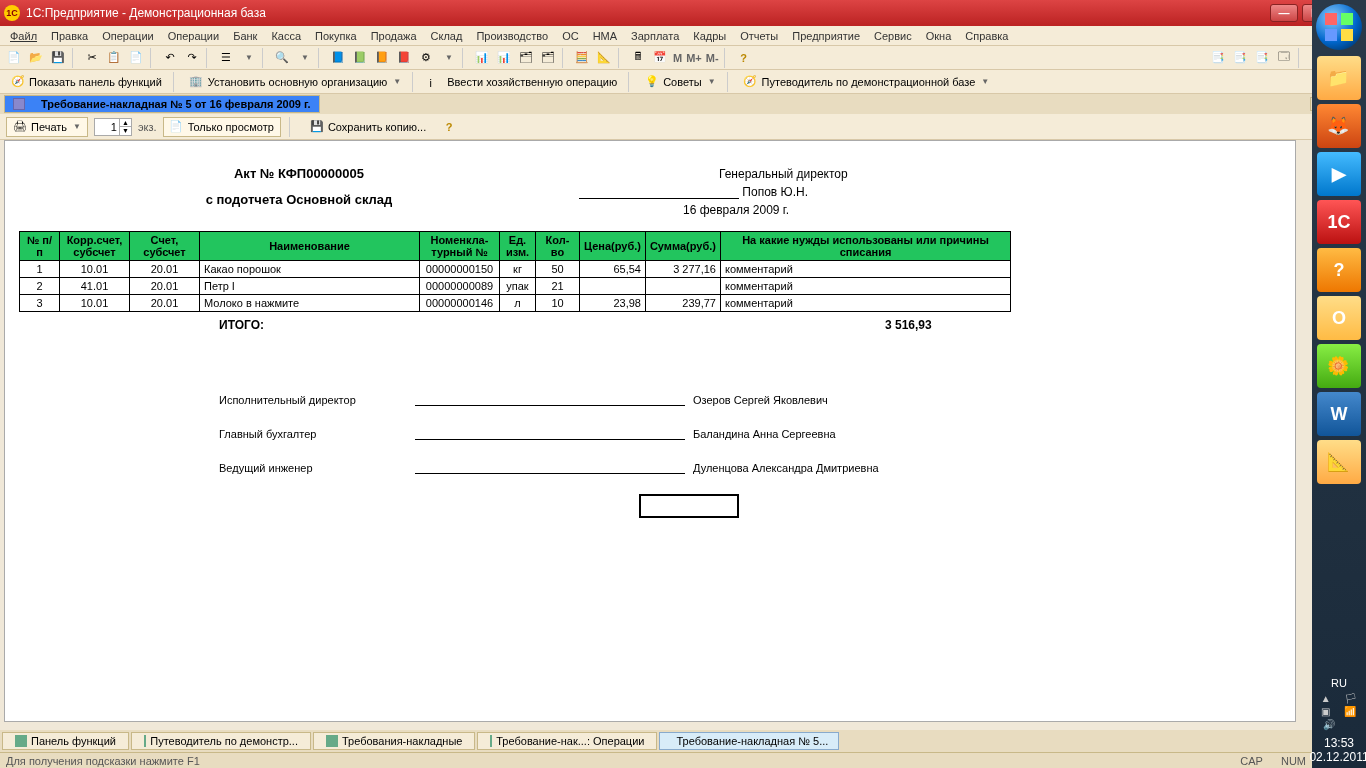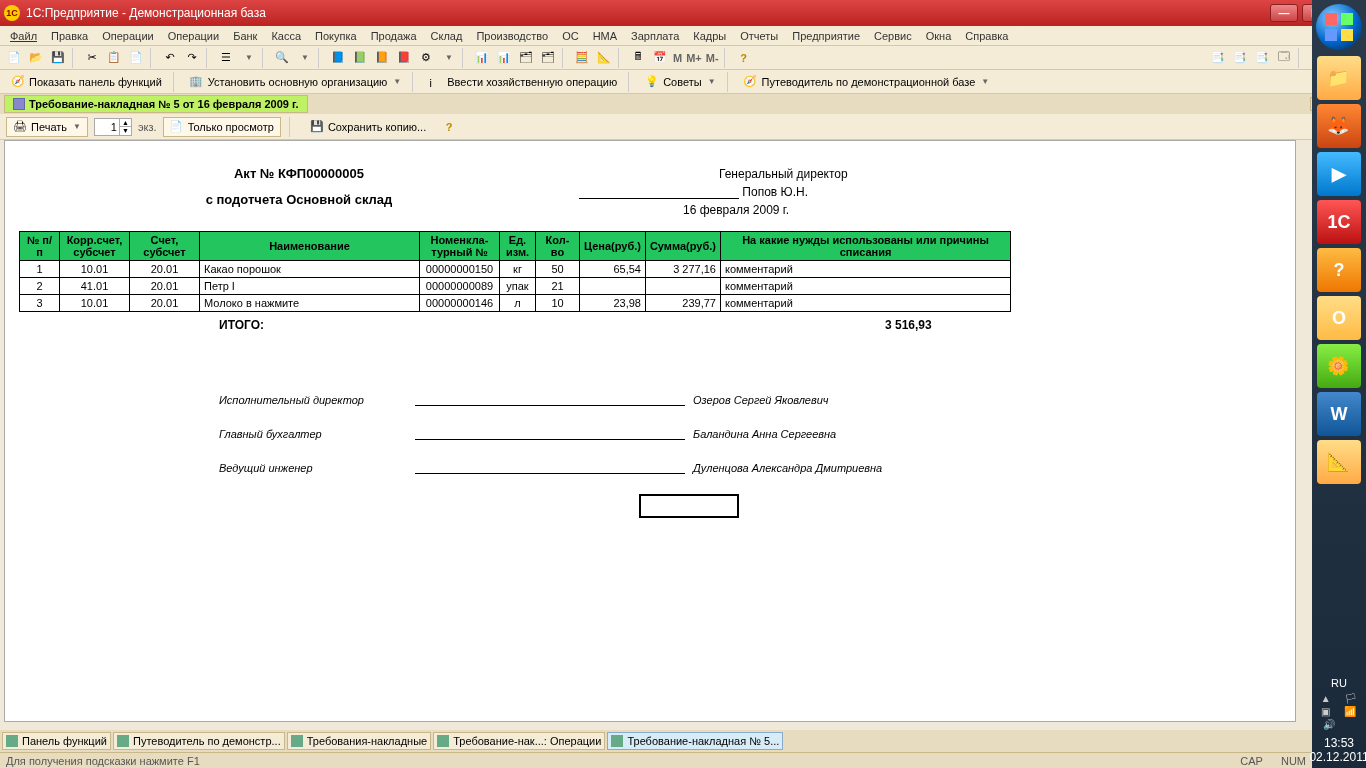--- a/index.html
+++ b/index.html
@@ -20,21 +20,21 @@
 
 
 .toolbar { height: 24px; background: #f5ecd8; display: flex; align-items: center; padding: 0 4px; gap: 2px; border-bottom:1px solid #d8c8a8;}
 .tbtn { width: 20px; height: 20px; background: #f5ecd8; border: 1px solid transparent; display:flex;align-items:center;justify-content:center; cursor:pointer; font-size:11px;}
 .tsep { width: 6px; height: 20px; border-left:1px solid #ccc; margin:0 2px;}
 .tbtn-text { height: 20px; padding: 0 6px; display:flex;align-items:center; gap:4px; cursor:pointer; border:1px solid transparent;}
 .tdrop { font-size:8px; color:#666; margin-left:2px;}
 
 
 .doctab-bar { height: 20px; background: #e8dcc0; display:flex; align-items:center; padding:0 4px;}
-.doctab { background:#bef264; padding:2px 8px; border:1px solid #c8b888; font-weight:bold; display:flex; align-items:center; gap:4px;}
+.doctab { background:#3b82f6; padding:2px 8px; border:1px solid #c8b888; font-weight:bold; display:flex; align-items:center; gap:16px;}
 .doctab-icon { width:12px;height:12px;background:#88c;border:1px solid #66a;}
 .doctab-controls { margin-left:auto; display:flex; gap:2px;}
 .doctab-controls .dbtn { width:16px;height:14px;background:#e8dcc0;border:1px solid #c8b888;display:flex;align-items:center;justify-content:center;font-size:9px;cursor:pointer;}
 
 
 .print-toolbar { height:26px; background:#f5ecd8; display:flex; align-items:center; padding:0 6px; gap:6px; border-bottom:1px solid #d8c8a8;}
 .print-toolbar .pbtn { height:20px; padding:0 6px;display:flex;align-items:center;gap:4px;border:1px solid #c8b888;background:#fff8e8;cursor:pointer;}
 .print-toolbar .spin { width:38px;height:18px;border:1px solid #aaa;background:#fff;display:flex;align-items:center;}
 .print-toolbar .spin input { width:24px;border:none;text-align:right;font-size:11px;padding-right:2px;}
 .print-toolbar .spin .arrows { width:12px;display:flex;flex-direction:column;}
@@ -55,31 +55,31 @@
 table.data { border-collapse:collapse; width:100%; margin-top:10px; font-size:11px;}
 table.data th, table.data td { border:1px solid #000; padding:2px 4px; }
 table.data th { font-weight:bold; text-align:center; background:#22c55e;}
 table.data td { background:#fff; }
 .c { text-align:center;} .r { text-align:right;} .l { text-align:left;}
 
 .total-row { display:flex; font-weight:bold; font-size:12px; margin-top:6px;}
 .total-row .lab { margin-left:200px; width:300px;}
 .total-row .val { margin-left:366px;}
 
-.sigs { margin-top:60px; margin-left:200px; font-size:11px;font-style:italic;}
+.sigs { margin-top:60px; margin-left:200px; font-size:11px;}
 .sigs .srow { display:flex; align-items:flex-end; margin-bottom:20px;}
 .sigs .srow .role { width:196px;}
 .sigs .srow .line { width:270px; border-bottom:1px solid #000; height:14px;}
 .sigs .srow .name { margin-left:8px;}
 
 .stamp-box { margin-left:620px; margin-top:20px; width:100px; height:24px; border:2px solid #000;}
 
 
 .bottom-tabs { position:absolute; left:0; right:54px; bottom:16px; height:22px; background:#e8dcc0; display:flex; align-items:center; padding:0 2px; gap:2px;}
-.bottom-tabs .tab { height:18px; padding:0 3px; display:flex; align-items:center; gap:4px; border:1px solid #c8b888; background:#f5ecd8; font-size:11px; cursor:pointer; max-width:180px; overflow:hidden; white-space:nowrap;}
+.bottom-tabs .tab { height:18px; padding:0 12px; display:flex; align-items:center; gap:4px; border:1px solid #c8b888; background:#f5ecd8; font-size:11px; cursor:pointer; max-width:180px; overflow:hidden; white-space:nowrap;}
 .bottom-tabs .tab.active { background:#d8ecf8; border-color:#88aacc;}
 .bottom-tabs .tabico { width:12px;height:12px;background:#6a8;}
 
 
 .statusbar { position:absolute; left:0; right:54px; bottom:0; height:16px; background:#e8dcc0; display:flex; align-items:center; padding:0 6px; font-size:11px; color:#555; border-top:1px solid #c8b888;}
 .statusbar .right { margin-left:auto; display:flex; gap:18px;}
 
 
 .win-sidebar { position:absolute; top:0; right:0; bottom:0; width:54px; background:linear-gradient(#2a3a4a,#1a2a3a); display:flex; flex-direction:column; align-items:center; padding-top:4px;}
 .win-sidebar .orb { width:46px;height:46px;border-radius:50%;background:radial-gradient(circle at 35% 30%,#8cf,#06c 55%,#024);margin-bottom:6px;display:flex;align-items:center;justify-content:center;cursor:pointer;}

